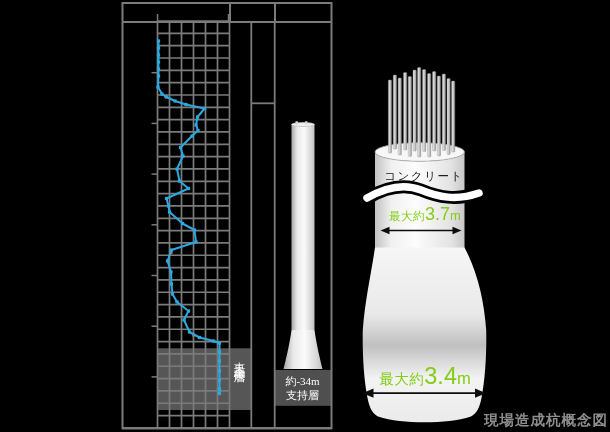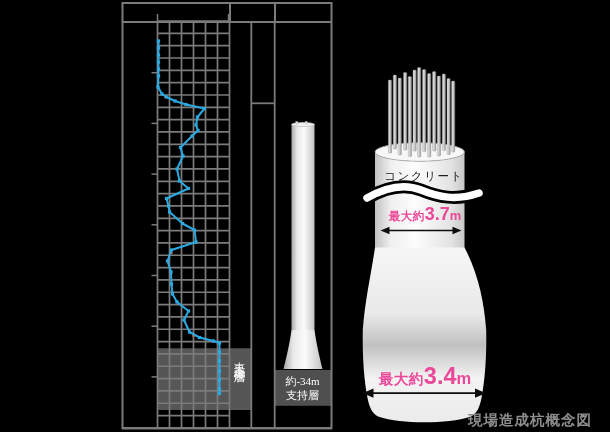--- a/index.html
+++ b/index.html
@@ -2,36 +2,36 @@
 <html><head>
 <meta charset="utf-8">
 <style>
   html,body{margin:0;padding:0;background:#000;}
   #app{position:relative;width:610px;height:432px;background:#000;overflow:hidden;
        font-family:"Liberation Sans","DejaVu Sans",sans-serif;}
   #scene{position:absolute;left:0;top:0;}
   .lbl{position:absolute;white-space:nowrap;}
   .concrete{left:424px;top:169px;transform:translateX(-50%);font-size:11.5px;
             letter-spacing:1.5px;color:#161616;}
-  .dim{display:flex;align-items:baseline;transform:translateX(-50%);color:#ec4899;font-weight:bold;}
+  .dim{display:flex;align-items:baseline;transform:translateX(-50%);color:#84cc16;}
   .dim-top{left:425px;top:204px;}
   .dim-top .pre{font-size:11.5px;letter-spacing:.5px;}
   .dim-top .val{font-size:18px;}
   .dim-top .unit{font-size:13px;}
   .dim-bot{left:425px;top:363px;}
   .dim-bot .pre{font-size:14.5px;letter-spacing:.5px;}
   .dim-bot .val{font-size:23.5px;}
   .dim-bot .unit{font-size:16.5px;}
   .gravel{left:239px;top:353px;transform:translateX(-50%);writing-mode:vertical-rl;
           font-family:"Liberation Serif","DejaVu Serif",serif;font-size:11.5px;
           color:#fff;letter-spacing:3px;}
   .support{left:275px;top:370px;width:55px;height:36px;display:flex;flex-direction:column;
            align-items:center;justify-content:center;color:#fff;font-size:11px;
            font-family:"Liberation Serif","DejaVu Serif",serif;line-height:1.3;text-align:center;}
-  .caption{right:18px;top:411px;font-size:14.5px;font-weight:bold;color:#8e8e8e;letter-spacing:1px;}
+  .caption{right:2px;top:411px;font-size:14.5px;font-weight:bold;color:#8e8e8e;letter-spacing:1px;}
 </style>
 </head>
 <body>
 
 <div id="app">
 
   <svg id="scene" width="610" height="432" viewBox="0 0 610 432">
     <defs>
       <linearGradient id="gradSmall" x1="0" y1="0" x2="1" y2="0">
         <stop offset="0" stop-color="#a9a9a9"></stop>

